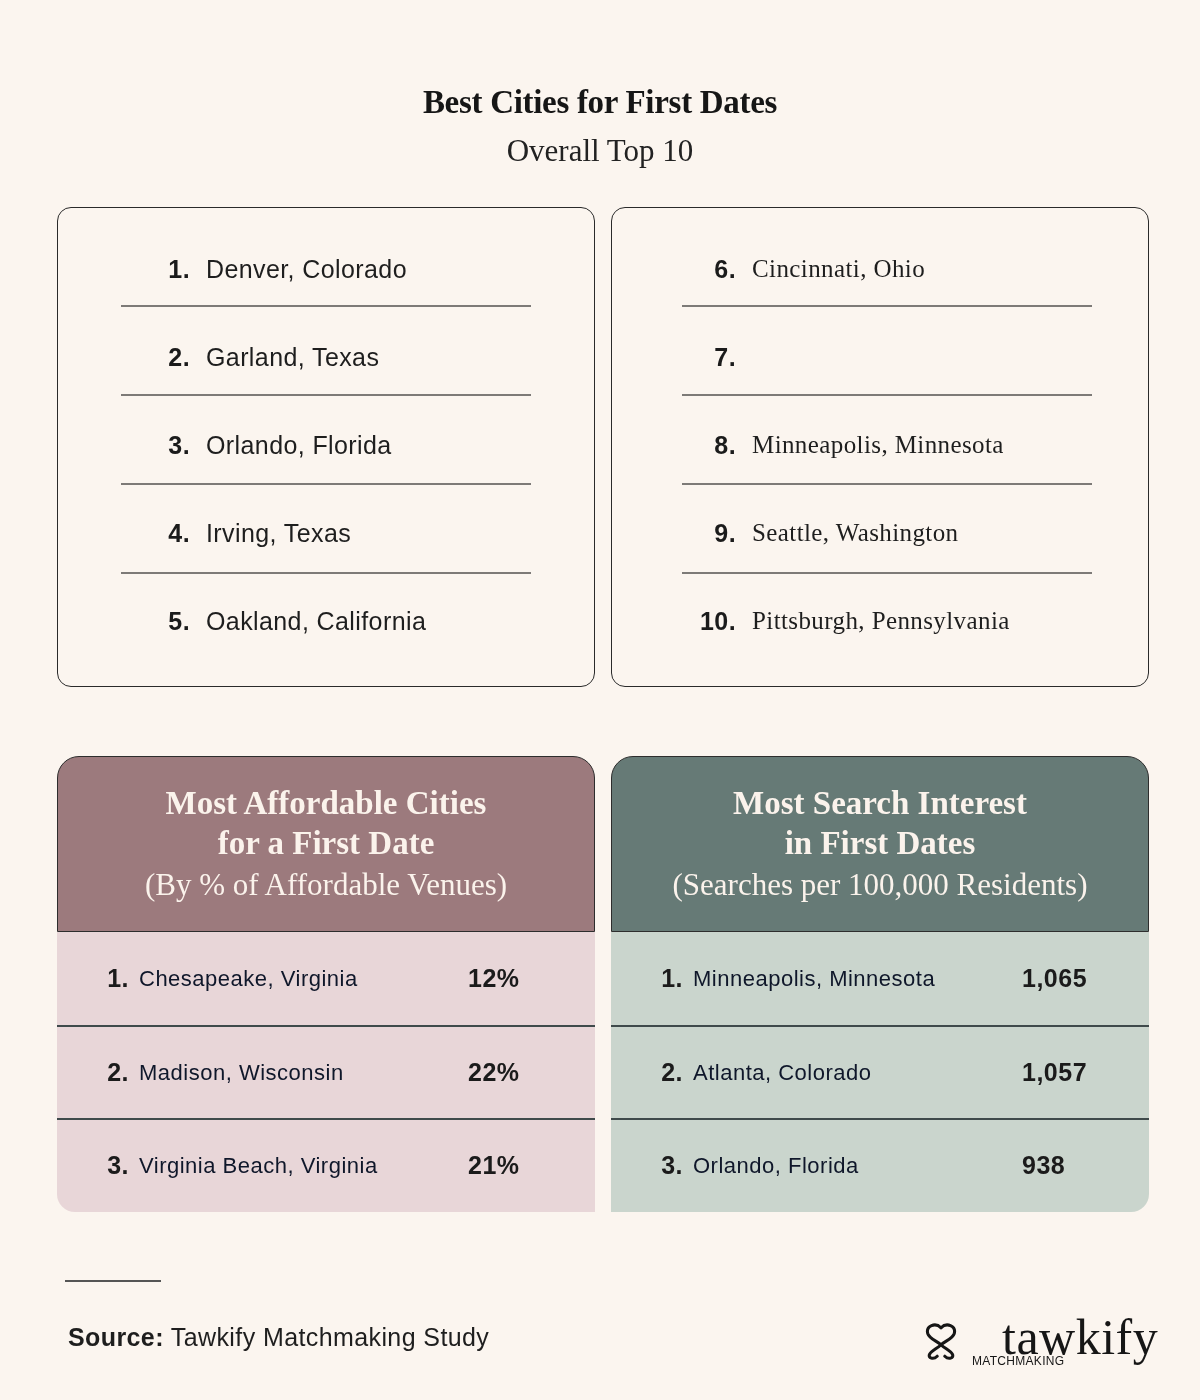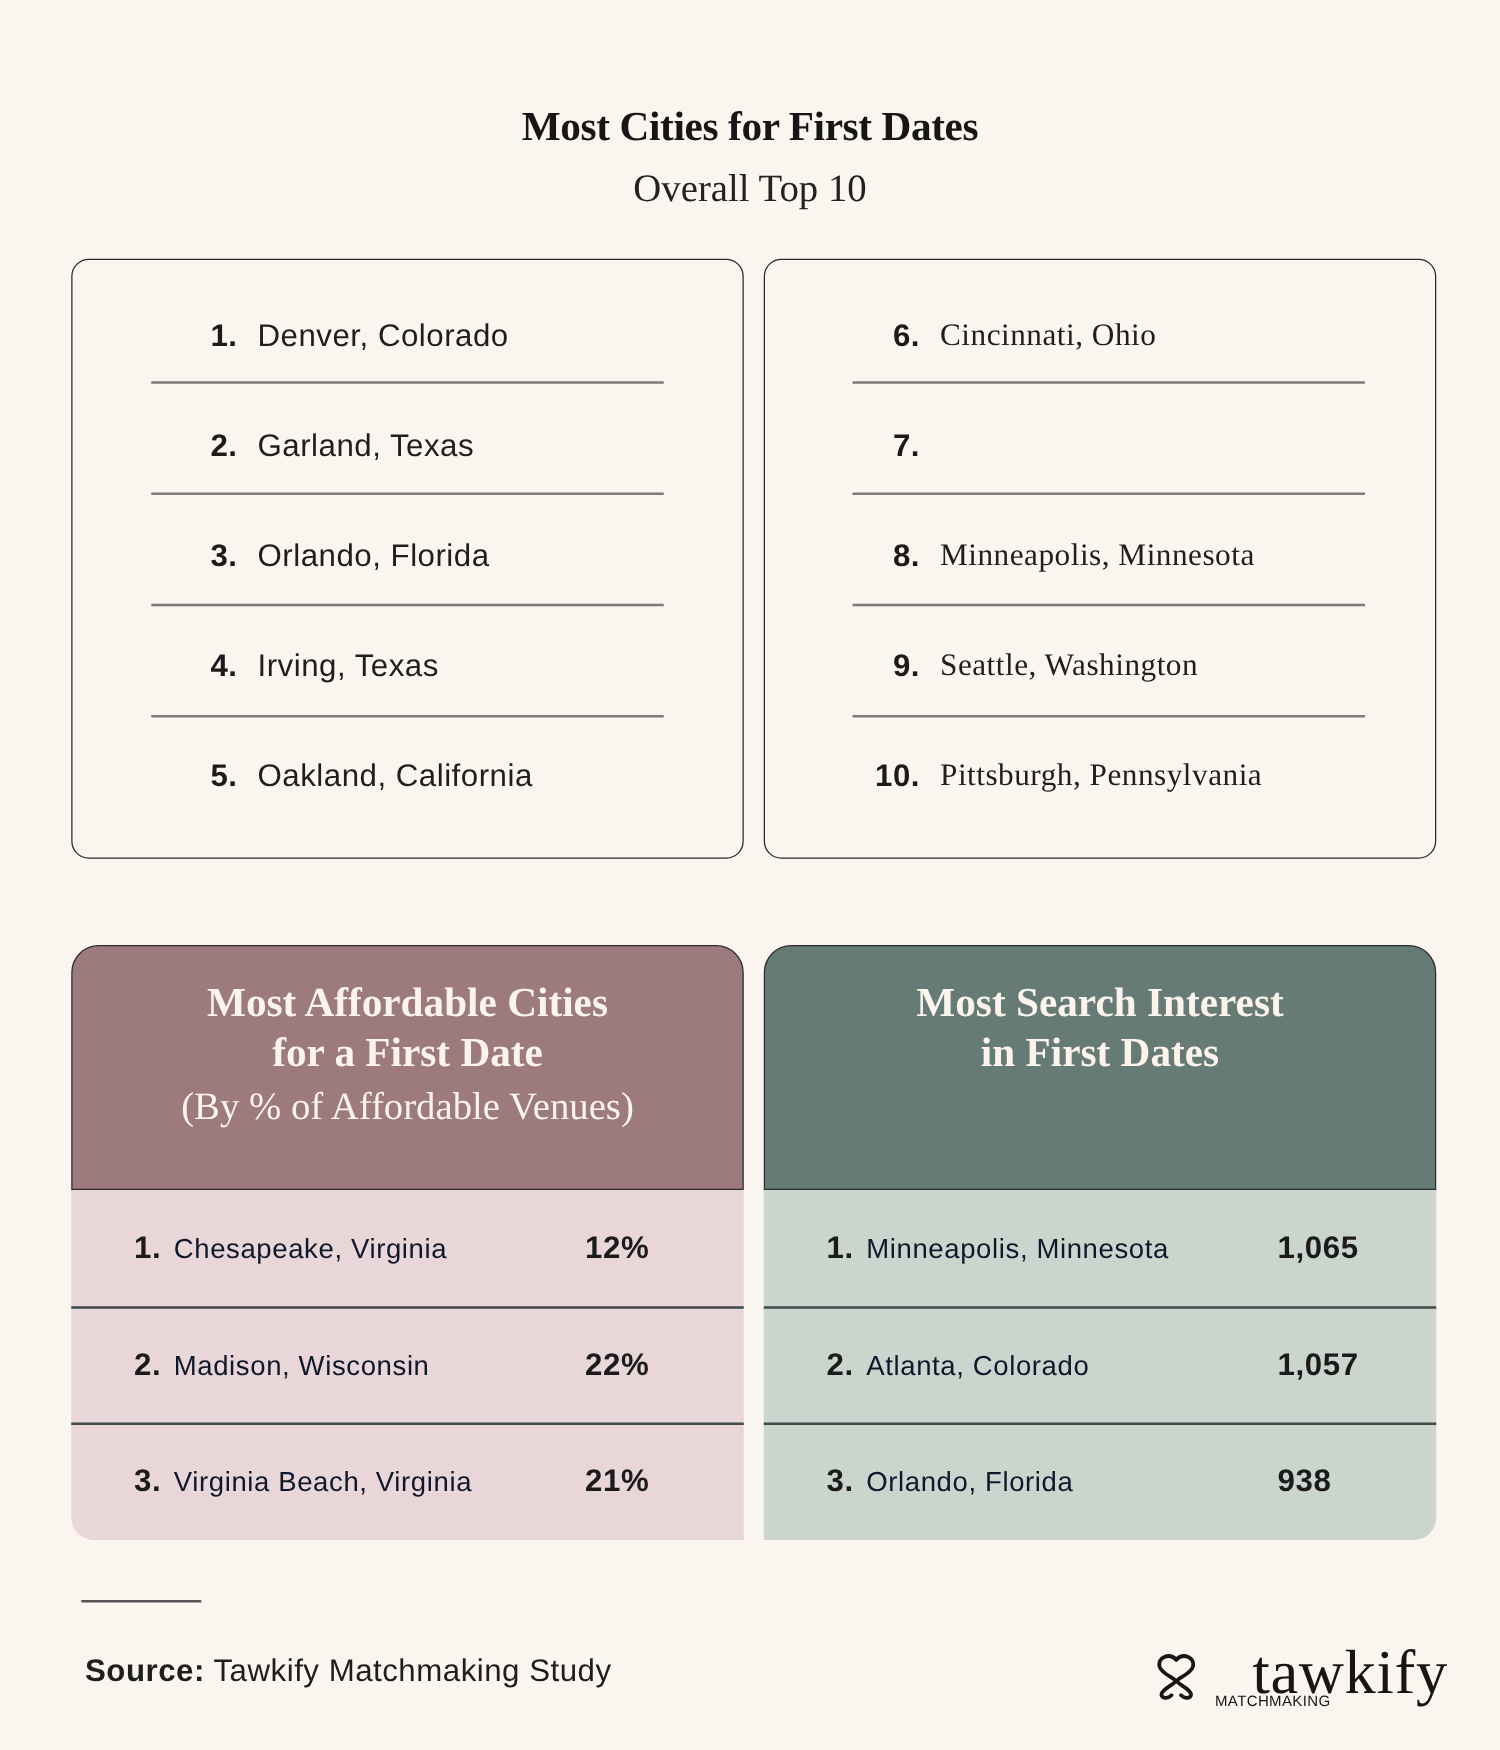--- a/index.html
+++ b/index.html
@@ -22,21 +22,21 @@
     .top-box.left .city { left: 148px; }
     .top-box.right .rank { left: 64px; }
     .top-box.right .city { left: 140px; font-family: Liberation Serif, serif; }
     .top-divider { position: absolute; height: 2px; background: #7d7a77; }
     .top-box.left .top-divider { left: 63px; width: 410px; }
     .top-box.right .top-divider { left: 70px; width: 410px; }
 
     .panel { position: absolute; top: 756px; width: 538px; }
     .panel.left { left: 57px; }
     .panel.right { left: 611px; }
-    .panel-header { height: 196px; border: 1.5px solid #2d2d2d; border-radius: 22px 22px 0 0;
+    .panel-header { height: 176px; border: 1.5px solid #2d2d2d; border-radius: 22px 22px 0 0;
       text-align: center; color: #fbf3ec; font-family: "Liberation Serif", "DejaVu Serif", serif; padding-top: 26px; }
     .panel.left .panel-header { background: #9c7a7d; }
     .panel.right .panel-header { background: #667a76; }
     .panel-header .h1 { font-weight: bold; font-size: 33px; line-height: 40px; }
     .panel-header .h2 { font-size: 31px; line-height: 44px; }
     .panel-body { height: 280px; }
     .panel.left .panel-body { background: #e8d6d8; border-radius: 0 0 0 18px; }
     .panel.right .panel-body { background: #cad5cd; border-radius: 0 0 18px 0; }
     .panel-row { position: relative; height: 93px; display: flex; align-items: center; font-size: 22px; letter-spacing: 0.5px; }
     .panel-row + .panel-row { border-top: 2px solid #3f4a4b; }
@@ -49,21 +49,21 @@
     .source b { font-weight: bold; }
 
     .logo { position: absolute; top: 1314px; left: 920px; width: 215px; height: 60px; }
     .logo-icon { position: absolute; left: 2px; top: 8px; width: 38px; height: 38px; }
     .logo-word { position: absolute; left: 46px; top: -6px; font-family: "Liberation Serif", "DejaVu Serif", serif; font-size: 50px; color: #161616; letter-spacing: 0.5px; margin-left: 36px; }
     .logo-sub { position: absolute; left: 52px; top: 40px; font-size: 12px; letter-spacing: 0.3px; color: #161616; }
   </style>
 </head>
 <body>
 
-<div class="title">Most Cities for First Dates</div>
+<div class="title">Best Cities for First Dates</div>
 <div class="subtitle">Overall Top 10</div>
 
 <div class="top-box left">
   <div class="top-row" style="top:41px">
     <span class="rank">1.</span>
     <span class="city">Denver, Colorado</span>
   </div>
   <div class="top-divider" style="top:97px"></div>
   <div class="top-row" style="top:129px">
     <span class="rank">2.</span>
@@ -134,20 +134,21 @@
       <span class="city">Virginia Beach, Virginia</span>
       <span class="val">21%</span>
     </div>
   </div>
 </div>
 
 <div class="panel right">
   <div class="panel-header">
     <div class="h1">Most Search Interest</div>
     <div class="h1">in First Dates</div>
+    <div class="h2">(Searches per 100,000 Residents)</div>
   </div>
   <div class="panel-body">
     <div class="panel-row">
       <span class="rank">1.</span>
       <span class="city">Minneapolis, Minnesota</span>
       <span class="val">1,065</span>
     </div>
     <div class="panel-row">
       <span class="rank">2.</span>
       <span class="city">Atlanta, Colorado</span>

